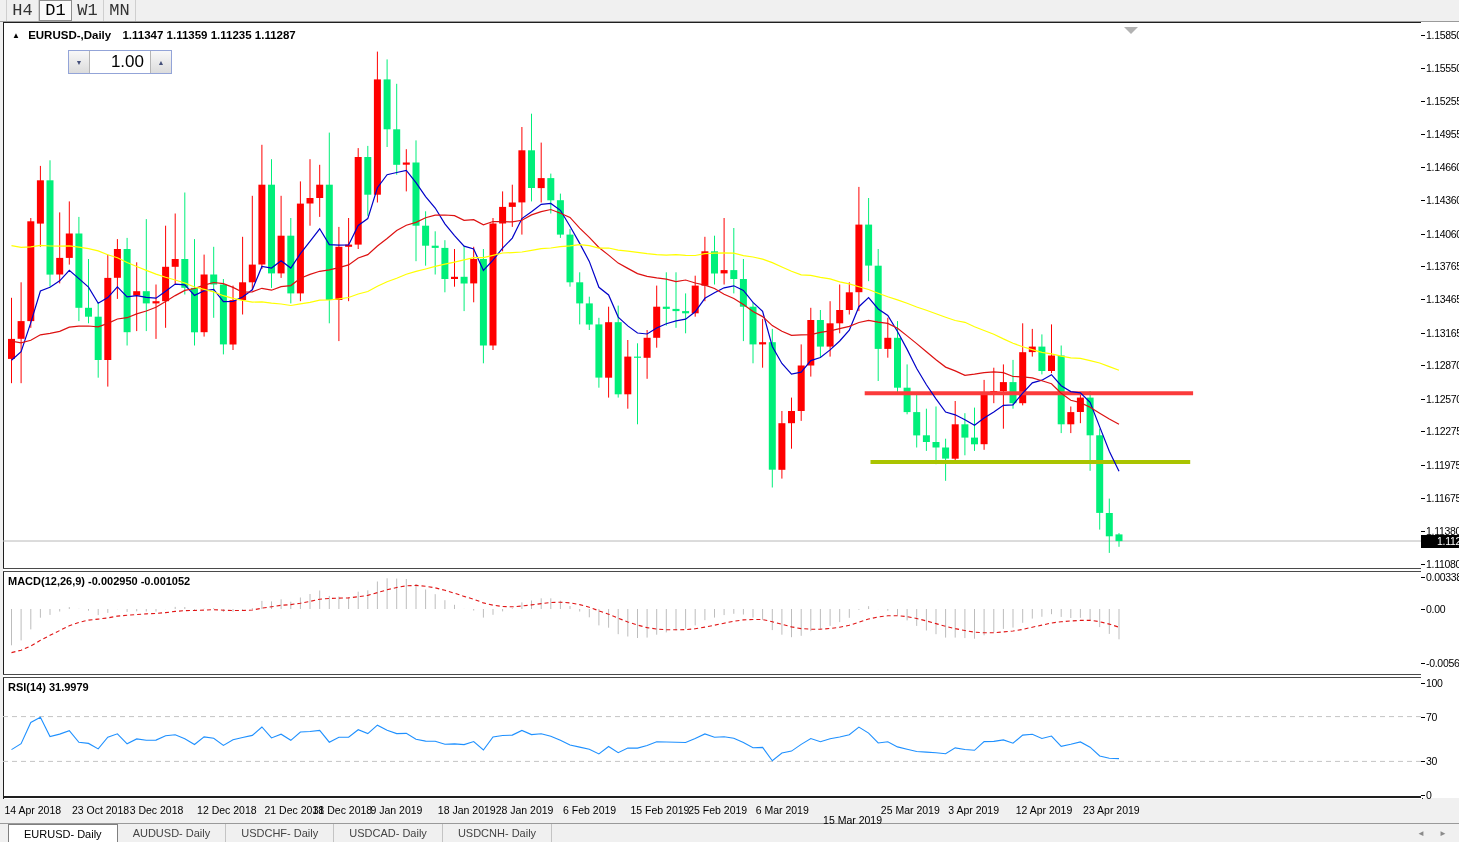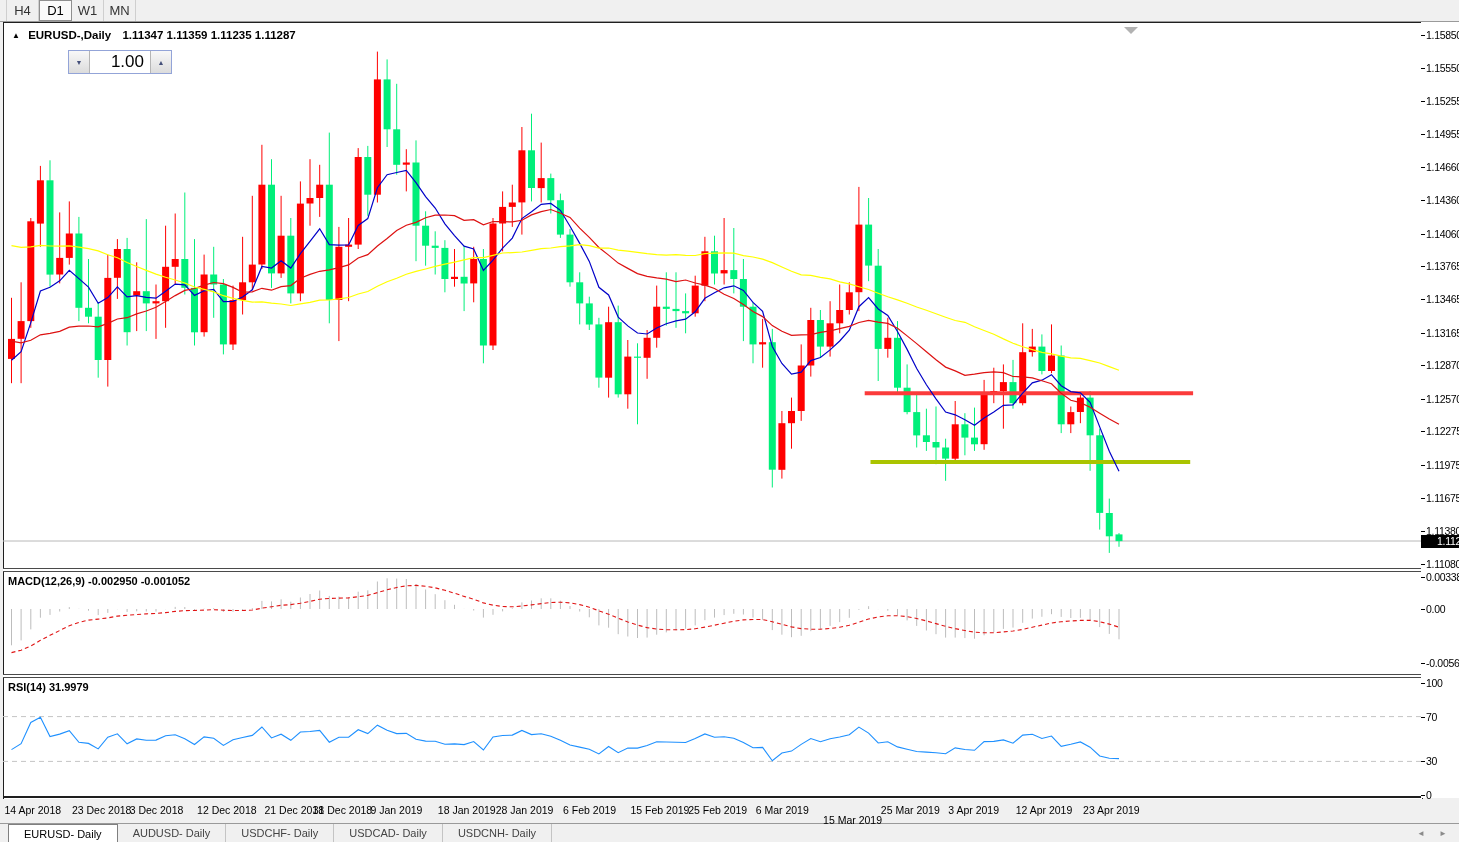--- a/index.html
+++ b/index.html
@@ -2,22 +2,22 @@
 <html><head>
 <meta charset="utf-8">
 <style>
   html,body{margin:0;padding:0;width:1459px;height:842px;overflow:hidden;
     background:#f0f0f0;font-family:"Liberation Sans",sans-serif;}
   #root{position:relative;width:1459px;height:842px;}
 
   
   #topbar{position:absolute;left:0;top:0;width:1459px;height:22px;background:#f0f0f0;
     border-bottom:1px solid #9a9a9a;display:flex;align-items:stretch;padding-left:6px;box-sizing:border-box;}
-  .tf-tab{min-width:27px;font-size:13px;color:#333;display:flex;align-items:center;justify-content:center;
-    border-right:1px solid #cfcfcf;padding:0 2px;cursor:default;}
+  .tf-tab{min-width:27px;font-size:17px;color:#333;display:flex;align-items:center;justify-content:center;
+    border-right:1px solid #cfcfcf;padding:0 2px;cursor:default;font-family:Liberation Mono, monospace;}
   .tf-tab:first-child{border-left:1px solid #cfcfcf;}
   .tf-tab.active{background:#fafafa;border:1px solid #8f8f8f;color:#000;}
 
   
   #plot-frame{position:absolute;left:3px;top:22px;width:1418px;height:776px;background:#fff;
     border-left:1px solid #1f1f1f;border-right:1px solid #1f1f1f;border-top:1px solid #1f1f1f;box-sizing:content-box;}
   #bottom-border{position:absolute;left:3px;top:796px;width:1420px;height:2px;background:#1f1f1f;}
   svg.panel{position:absolute;left:3px;}
   #main-svg{top:22px;}
   #macd-svg{top:572px;}
@@ -525,21 +525,21 @@
       <div class="axis-tick" style="top: 694.6px;"></div>
       <div class="axis-label" style="top: 688.6px;">70</div>
       <div class="axis-tick" style="top: 739.4px;"></div>
       <div class="axis-label" style="top: 733.4px;">30</div>
       <div class="axis-tick" style="top: 773px;"></div>
       <div class="axis-label" style="top: 767px;">0</div>
     </div>
   <div id="current-price-tag" style="top: 534.537px;">1.11287</div>
   <div id="time-axis">
       <div class="date-label" style="left: 1.5px;">14 Apr 2018</div>
-      <div class="date-label" style="left: 68.91px;">23 Dec 2018</div>
+      <div class="date-label" style="left: 68.91px;">23 Oct 2018</div>
       <div class="date-label" style="left: 126.69px;">3 Dec 2018</div>
       <div class="date-label" style="left: 194.1px;">12 Dec 2018</div>
       <div class="date-label" style="left: 261.51px;">21 Dec 2018</div>
       <div class="date-label" style="left: 309.66px;">31 Dec 2018</div>
       <div class="date-label" style="left: 367.44px;">9 Jan 2019</div>
       <div class="date-label" style="left: 434.85px;">18 Jan 2019</div>
       <div class="date-label" style="left: 492.63px;">28 Jan 2019</div>
       <div class="date-label" style="left: 560.04px;">6 Feb 2019</div>
       <div class="date-label" style="left: 627.45px;">15 Feb 2019</div>
       <div class="date-label" style="left: 685.23px;">25 Feb 2019</div>

